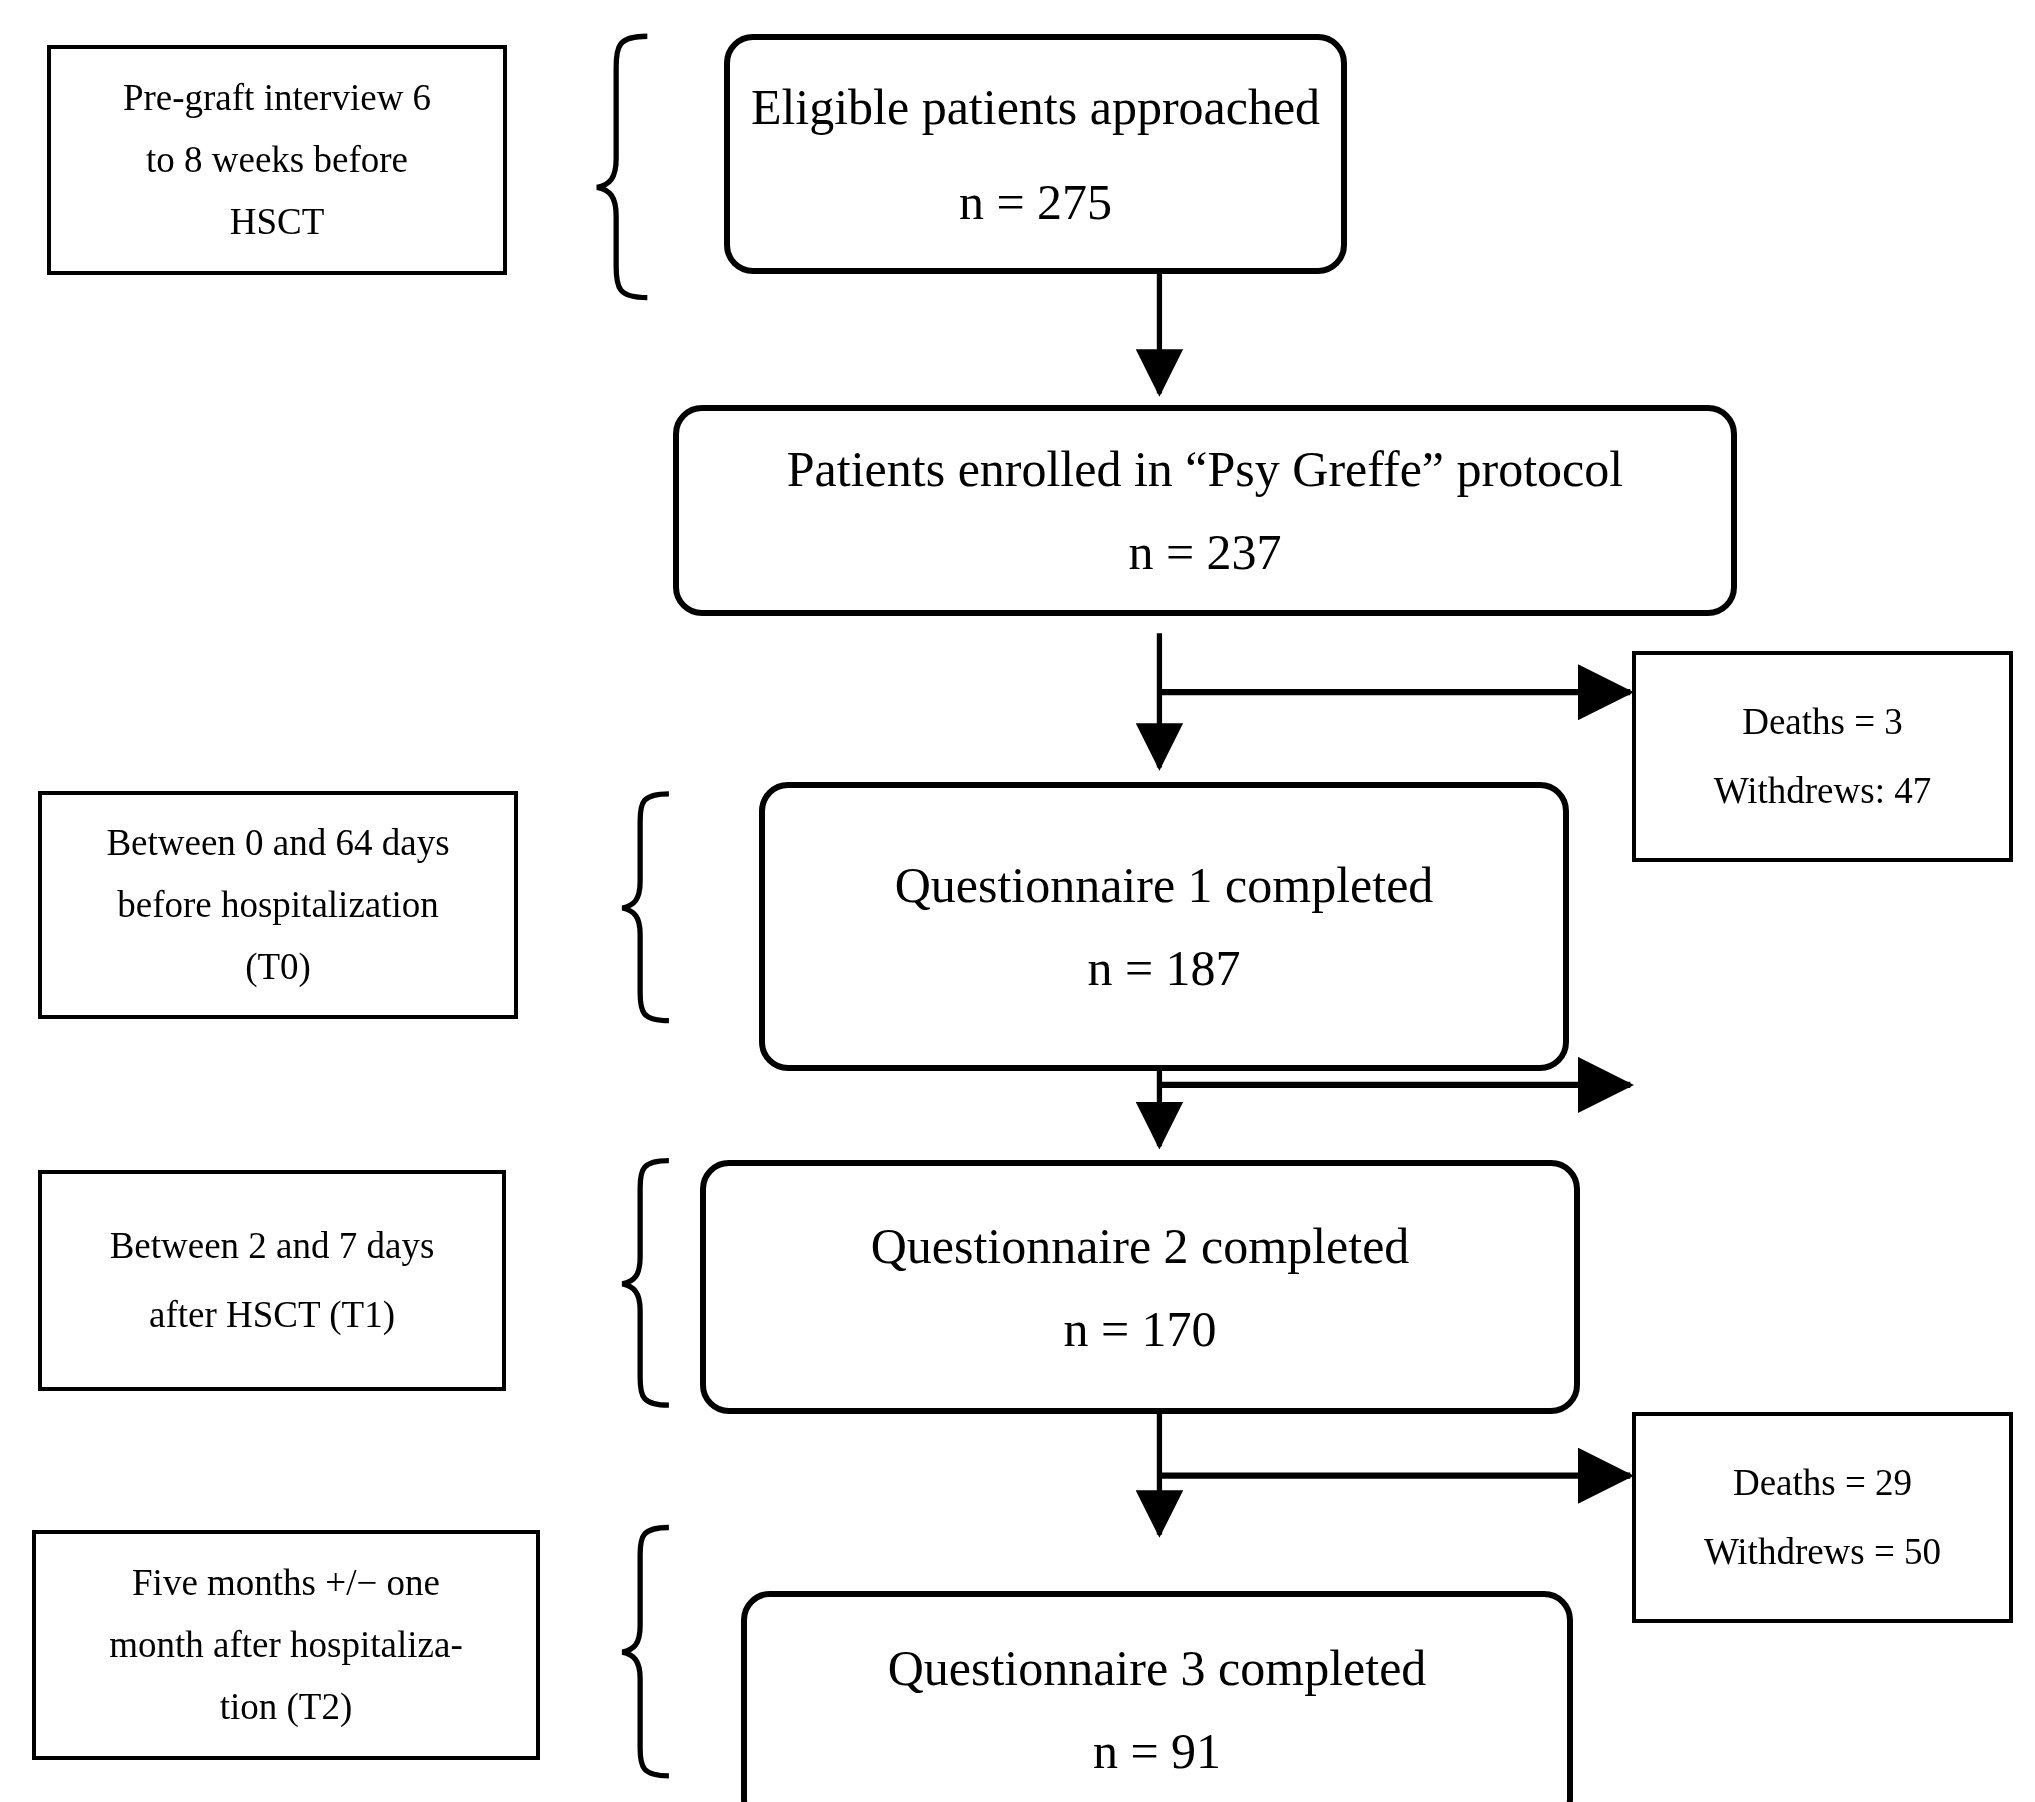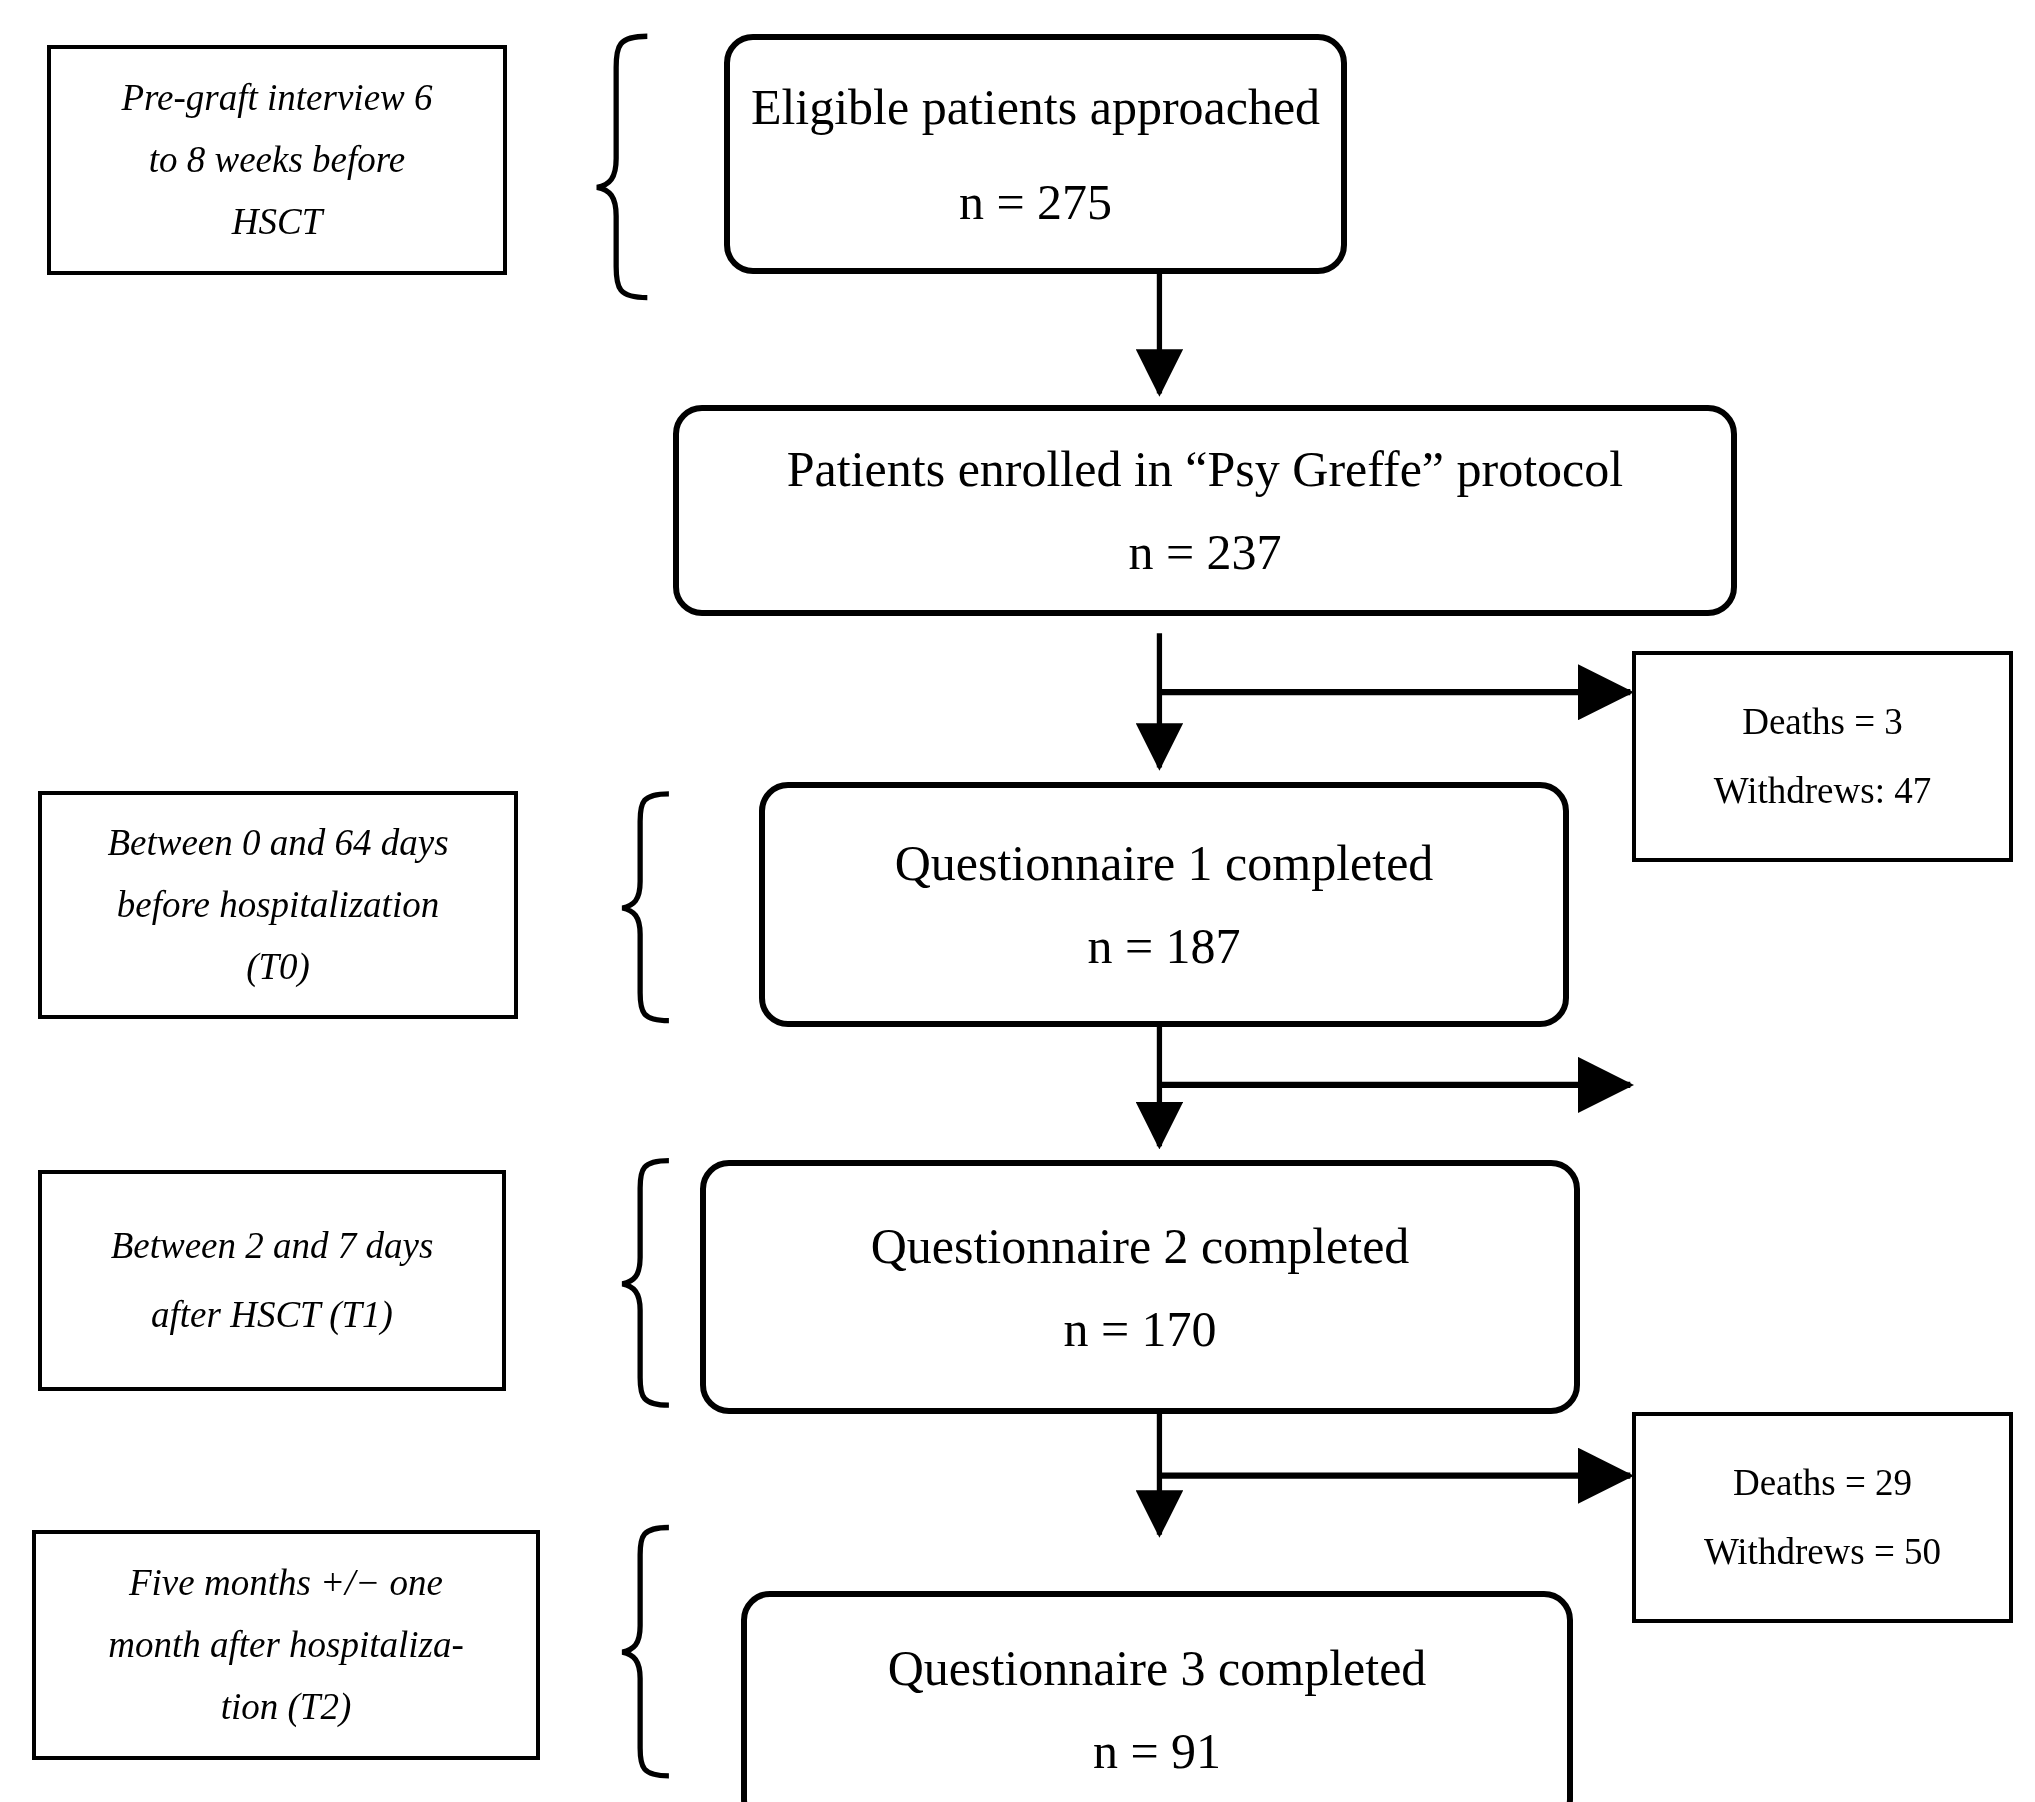--- a/index.html
+++ b/index.html
@@ -36,21 +36,21 @@
   }
   .line {
     display: block;
     white-space: nowrap;
   }
   .gap-lg { height: 41px; }
   .gap-md { height: 29px; }
   .gap-sm { height: 22px; }
 
   
-  .t-side   { font-size: 37px; line-height: 1.08; font-style: italic; }
+  .t-side   { font-size: 37px; line-height: 1.08; }
   .t-main   { font-size: 50px; line-height: 1.08; }
   .t-excl   { font-size: 37px; line-height: 1.08; }
 
   svg.overlay {
     position: absolute;
     left: 0;
     top: 0;
     width: 2035px;
     height: 1803px;
     pointer-events: none;
@@ -127,21 +127,21 @@
     <span class="gap-lg"></span>
     <span class="line">n = 275</span>
   </div>
 
   <div class="node rnd t-main" style="left:673px; top:405px; width:1064px; height:211px;">
     <span class="line">Patients enrolled in “Psy Greffe” protocol</span>
     <span class="gap-md"></span>
     <span class="line">n = 237</span>
   </div>
 
-  <div class="node rnd t-main" style="left:759px; top:782px; width:810px; height:245px;">
+  <div class="node rnd t-main" style="left:759px; top:782px; width:810px; height:289px;">
     <span class="line">Questionnaire 1 completed</span>
     <span class="gap-md"></span>
     <span class="line">n = 187</span>
   </div>
 
   <div class="node rnd t-main" style="left:700px; top:1160px; width:880px; height:254px;">
     <span class="line">Questionnaire 2 completed</span>
     <span class="gap-md"></span>
     <span class="line">n = 170</span>
   </div>

